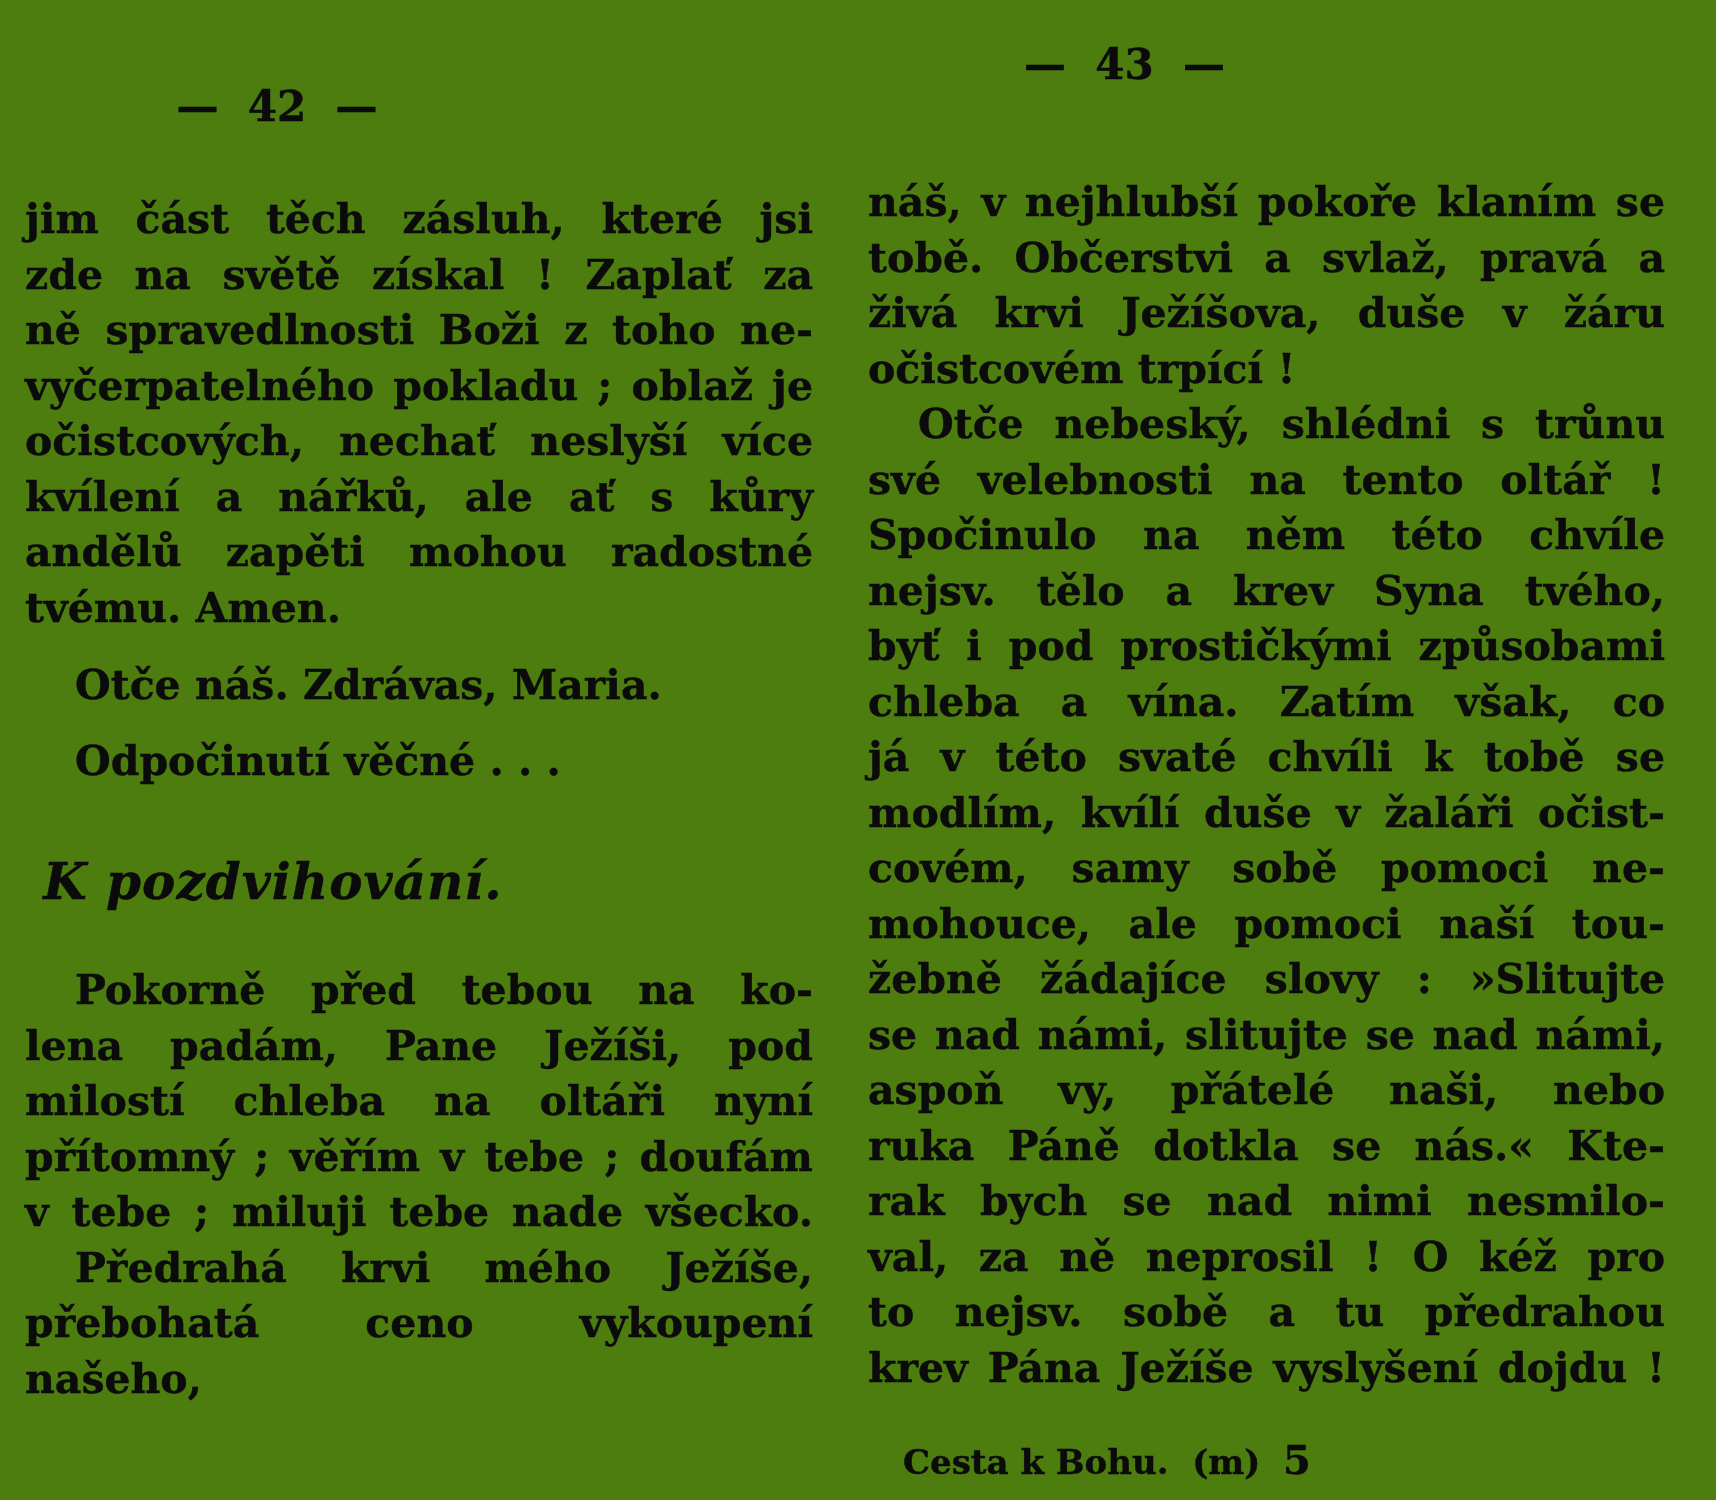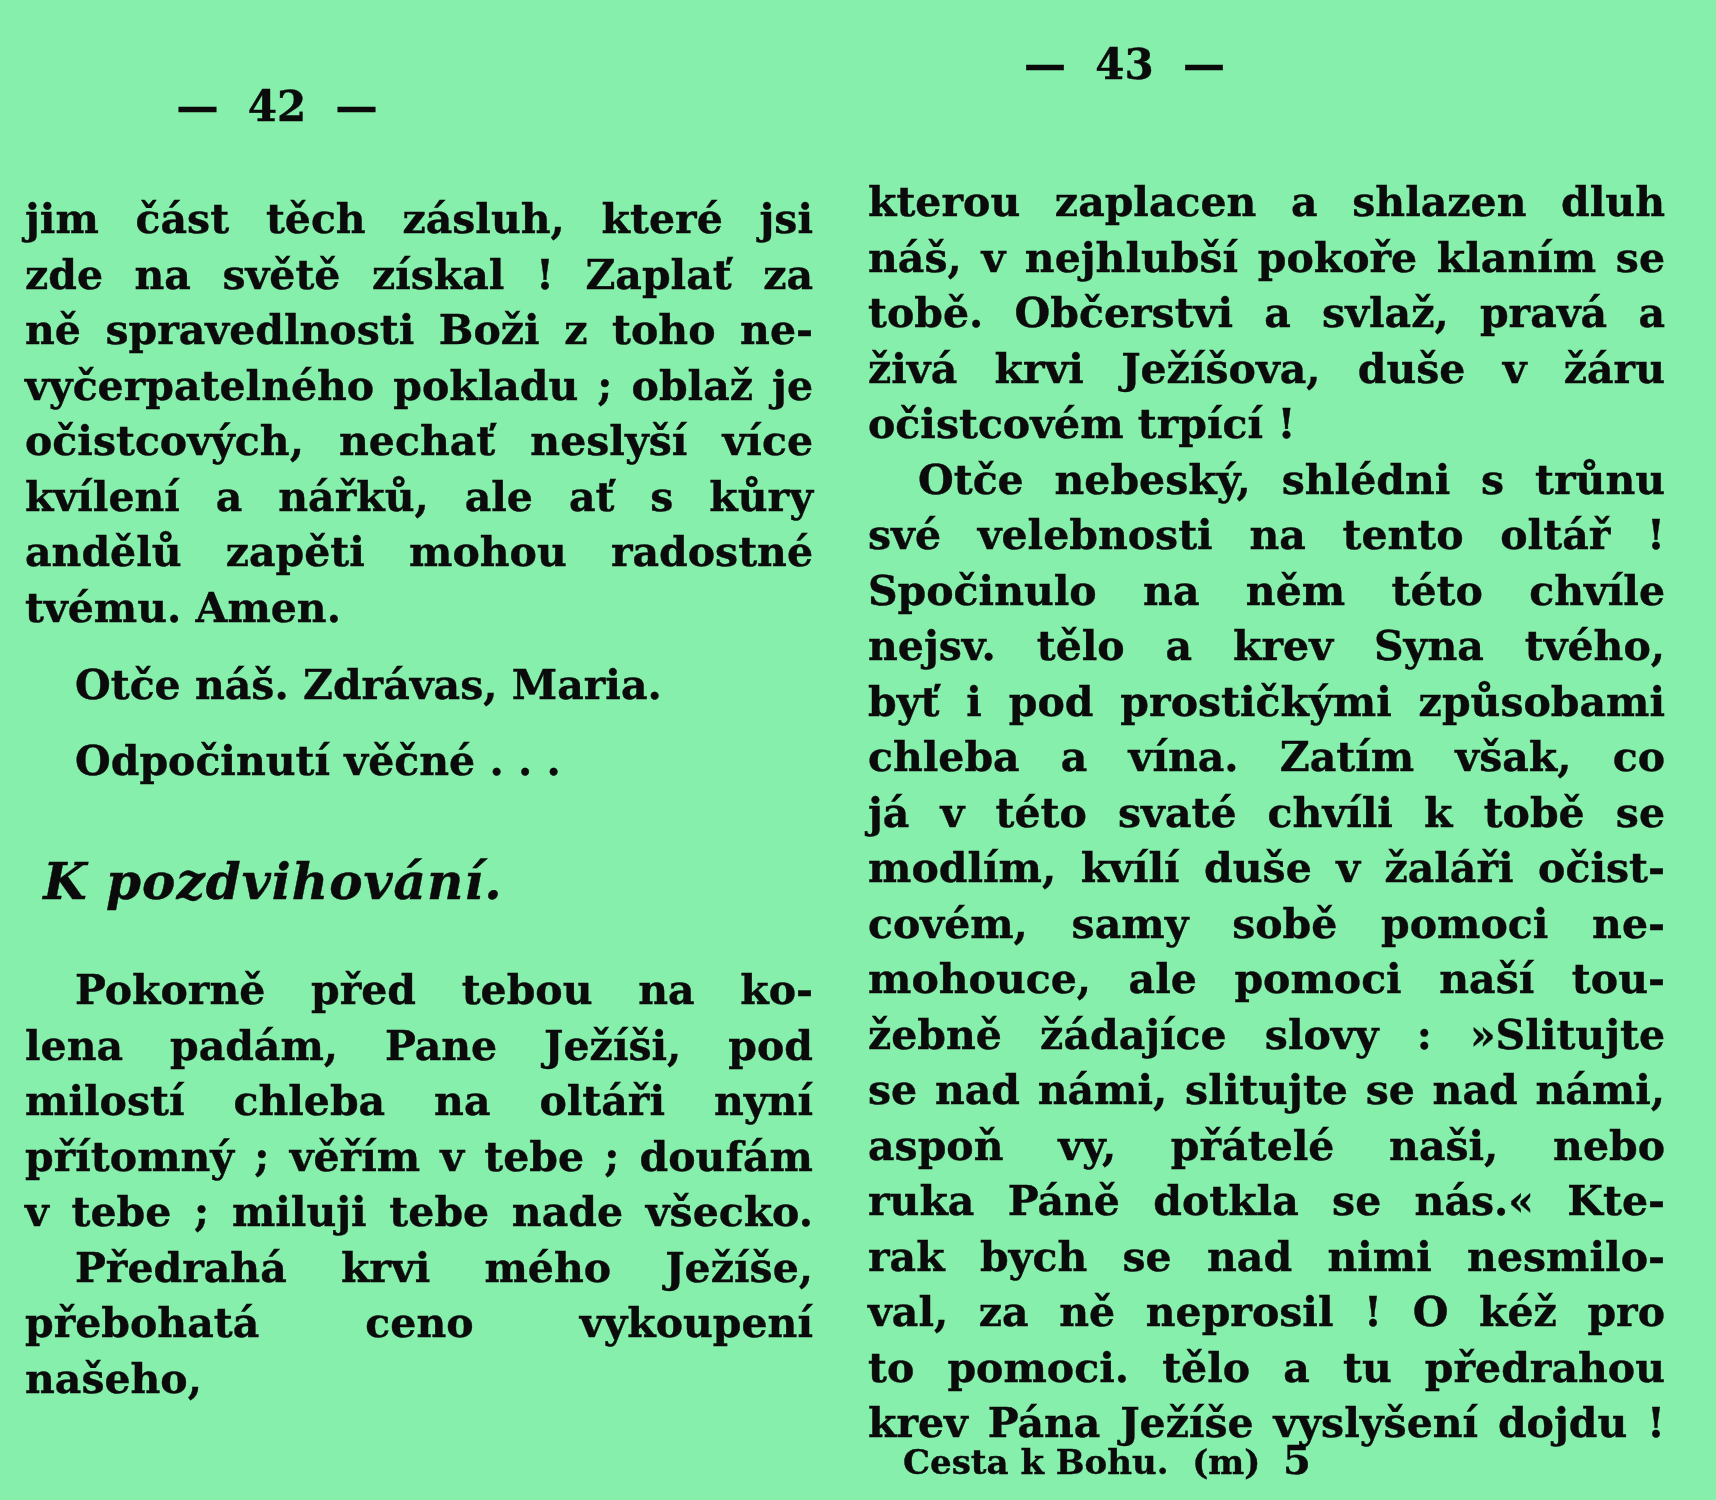--- a/index.html
+++ b/index.html
@@ -4,21 +4,21 @@
 <style>
   html, body {
     margin: 0;
     padding: 0;
     background: #ffffff;
   }
   .spread {
     position: relative;
     width: 1716px;
     height: 1500px;
-    background: #86efac;
+    background: #4d7c0f;
     color: #0b0b0b;
     font-family: "DejaVu Serif", "Liberation Serif", serif;
     font-weight: bold;
     -webkit-text-stroke: 0.4px #0b0b0b;
     overflow: hidden;
   }
   .page { position: absolute; top: 0; }
   .page-left  { left: 25px;  width: 788px; height: 1500px; }
   .page-right { left: 868px; width: 797px; height: 1120px; }
 
@@ -121,21 +121,20 @@
           <div class="line just ind">Předrahá krvi mého Ježíše,</div>
           <div class="line just">přebohatá ceno vykoupení našeho,</div>
         </div>
       </div>
   </div>
 
   <div class="page page-right">
     <div class="page-header">—  43  —</div>
     <div class="page-body">
         <div class="para">
-          <div class="line just">kterou zaplacen a shlazen dluh</div>
           <div class="line just">náš, v nejhlubší pokoře klaním se</div>
           <div class="line just">tobě.  Občerstvi a svlaž, pravá a</div>
           <div class="line just">živá krvi Ježíšova, duše v žáru</div>
           <div class="line">očistcovém trpící !</div>
         </div>
         <div class="para">
           <div class="line just ind">Otče nebeský, shlédni s trůnu</div>
           <div class="line just">své velebnosti na tento oltář !</div>
           <div class="line just">Spočinulo na něm této chvíle</div>
           <div class="line just">nejsv. tělo a krev Syna tvého,</div>
@@ -144,21 +143,21 @@
           <div class="line just">já v této svaté chvíli k tobě se</div>
           <div class="line just">modlím, kvílí duše v žaláři očist-</div>
           <div class="line just">covém, samy sobě pomoci ne-</div>
           <div class="line just">mohouce, ale pomoci naší tou-</div>
           <div class="line just">žebně žádajíce slovy : »Slitujte</div>
           <div class="line just">se nad námi, slitujte se nad námi,</div>
           <div class="line just">aspoň vy, přátelé naši, nebo</div>
           <div class="line just">ruka Páně dotkla se nás.«  Kte-</div>
           <div class="line just">rak bych se nad nimi nesmilo-</div>
           <div class="line just">val, za ně neprosil !  O kéž pro</div>
-          <div class="line just">to pomoci. tělo a tu předrahou</div>
+          <div class="line just">to nejsv. sobě a tu předrahou</div>
           <div class="line just">krev Pána Ježíše vyslyšení dojdu !</div>
         </div>
       </div>
   </div>
 
   <div class="page-footer">
     <span class="imprint">Cesta k Bohu.  (m)</span>
     <span class="signature">5</span>
   </div>
 

